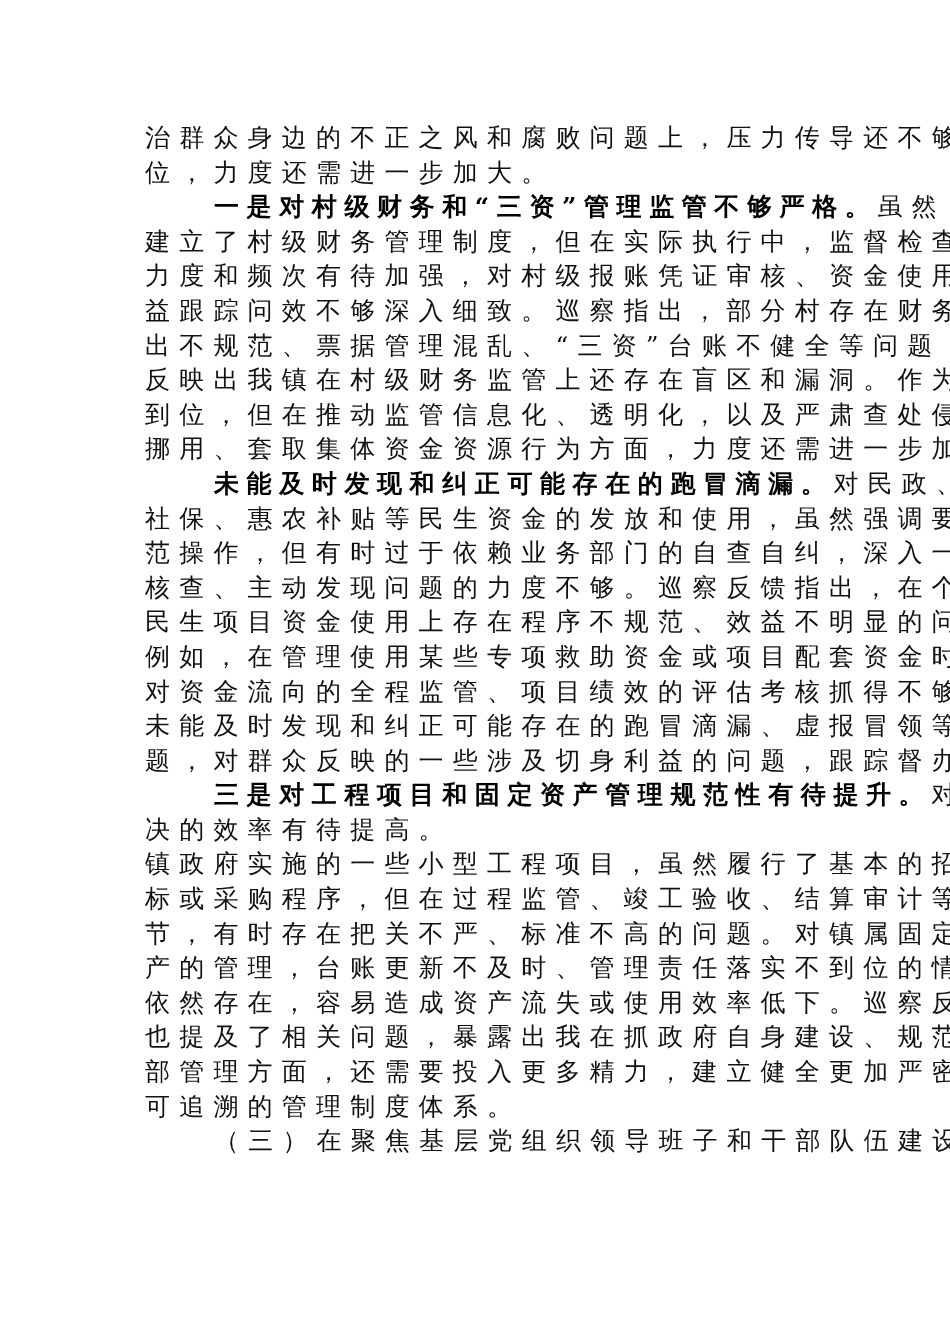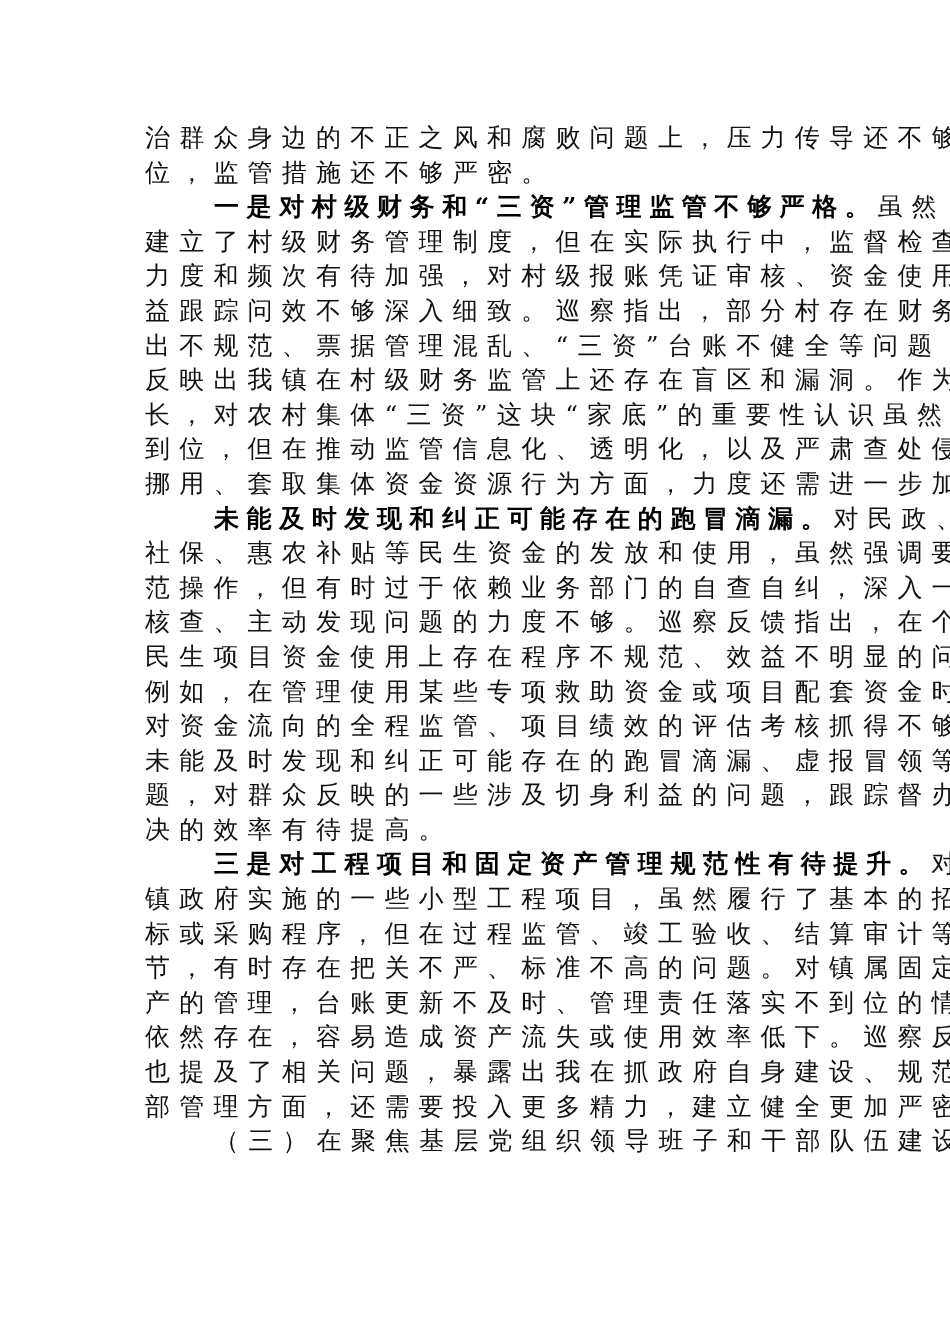--- a/index.html
+++ b/index.html
@@ -21,52 +21,52 @@
     overflow: visible;
   }
   .indent { padding-left: 69px; }
   .bold { font-weight: bold; color: #000; letter-spacing: 7.6px; margin-top: 48px; }
 </style>
 </head>
 <body>
 
 <div class="page">
   <div class="line">治群众身边的不正之风和腐败问题上，压力传导还不够到</div>
-  <div class="line">位，监管措施还不够严密。</div>
+  <div class="line">位，力度还需进一步加大。</div>
 
   <div class="line indent">
     <span class="bold">一是对村级财务和“三资”管理监管不够严格。</span><span>虽然</span>
   </div>
   <div class="line">建立了村级财务管理制度，但在实际执行中，监督检查的</div>
   <div class="line">力度和频次有待加强，对村级报账凭证审核、资金使用效</div>
   <div class="line">益跟踪问效不够深入细致。巡察指出，部分村存在财务支</div>
   <div class="line">出不规范、票据管理混乱、“三资”台账不健全等问题，</div>
   <div class="line">反映出我镇在村级财务监管上还存在盲区和漏洞。作为镇</div>
-  <div class="line">长，对农村集体“三资”这块“家底”的重要性认识虽然</div>
   <div class="line">到位，但在推动监管信息化、透明化，以及严肃查处侵占</div>
   <div class="line">挪用、套取集体资金资源行为方面，力度还需进一步加大</div>
 
   <div class="line indent">
     <span class="bold">未能及时发现和纠正可能存在的跑冒滴漏。</span><span>对民政、</span>
   </div>
   <div class="line">社保、惠农补贴等民生资金的发放和使用，虽然强调要规</div>
   <div class="line">范操作，但有时过于依赖业务部门的自查自纠，深入一线</div>
   <div class="line">核查、主动发现问题的力度不够。巡察反馈指出，在个别</div>
   <div class="line">民生项目资金使用上存在程序不规范、效益不明显的问题</div>
   <div class="line">例如，在管理使用某些专项救助资金或项目配套资金时，</div>
   <div class="line">对资金流向的全程监管、项目绩效的评估考核抓得不够实</div>
   <div class="line">未能及时发现和纠正可能存在的跑冒滴漏、虚报冒领等问</div>
   <div class="line">题，对群众反映的一些涉及切身利益的问题，跟踪督办解</div>
-  <div class="line">决的效率有待提高。</div>
-
   <div class="line indent">
     <span class="bold">三是对工程项目和固定资产管理规范性有待提升。</span><span>对</span>
   </div>
+
+  <div class="line">决的效率有待提高。</div>
   <div class="line">镇政府实施的一些小型工程项目，虽然履行了基本的招投</div>
   <div class="line">标或采购程序，但在过程监管、竣工验收、结算审计等环</div>
   <div class="line">节，有时存在把关不严、标准不高的问题。对镇属固定资</div>
   <div class="line">产的管理，台账更新不及时、管理责任落实不到位的情况</div>
   <div class="line">依然存在，容易造成资产流失或使用效率低下。巡察反馈</div>
   <div class="line">也提及了相关问题，暴露出我在抓政府自身建设、规范内</div>
   <div class="line">部管理方面，还需要投入更多精力，建立健全更加严密、</div>
+  <div class="line">可追溯的管理制度体系。</div>
 
   <div class="line indent">（三）在聚焦基层党组织领导班子和干部队伍建设情</div>
 </div>
 
 </body></html>

